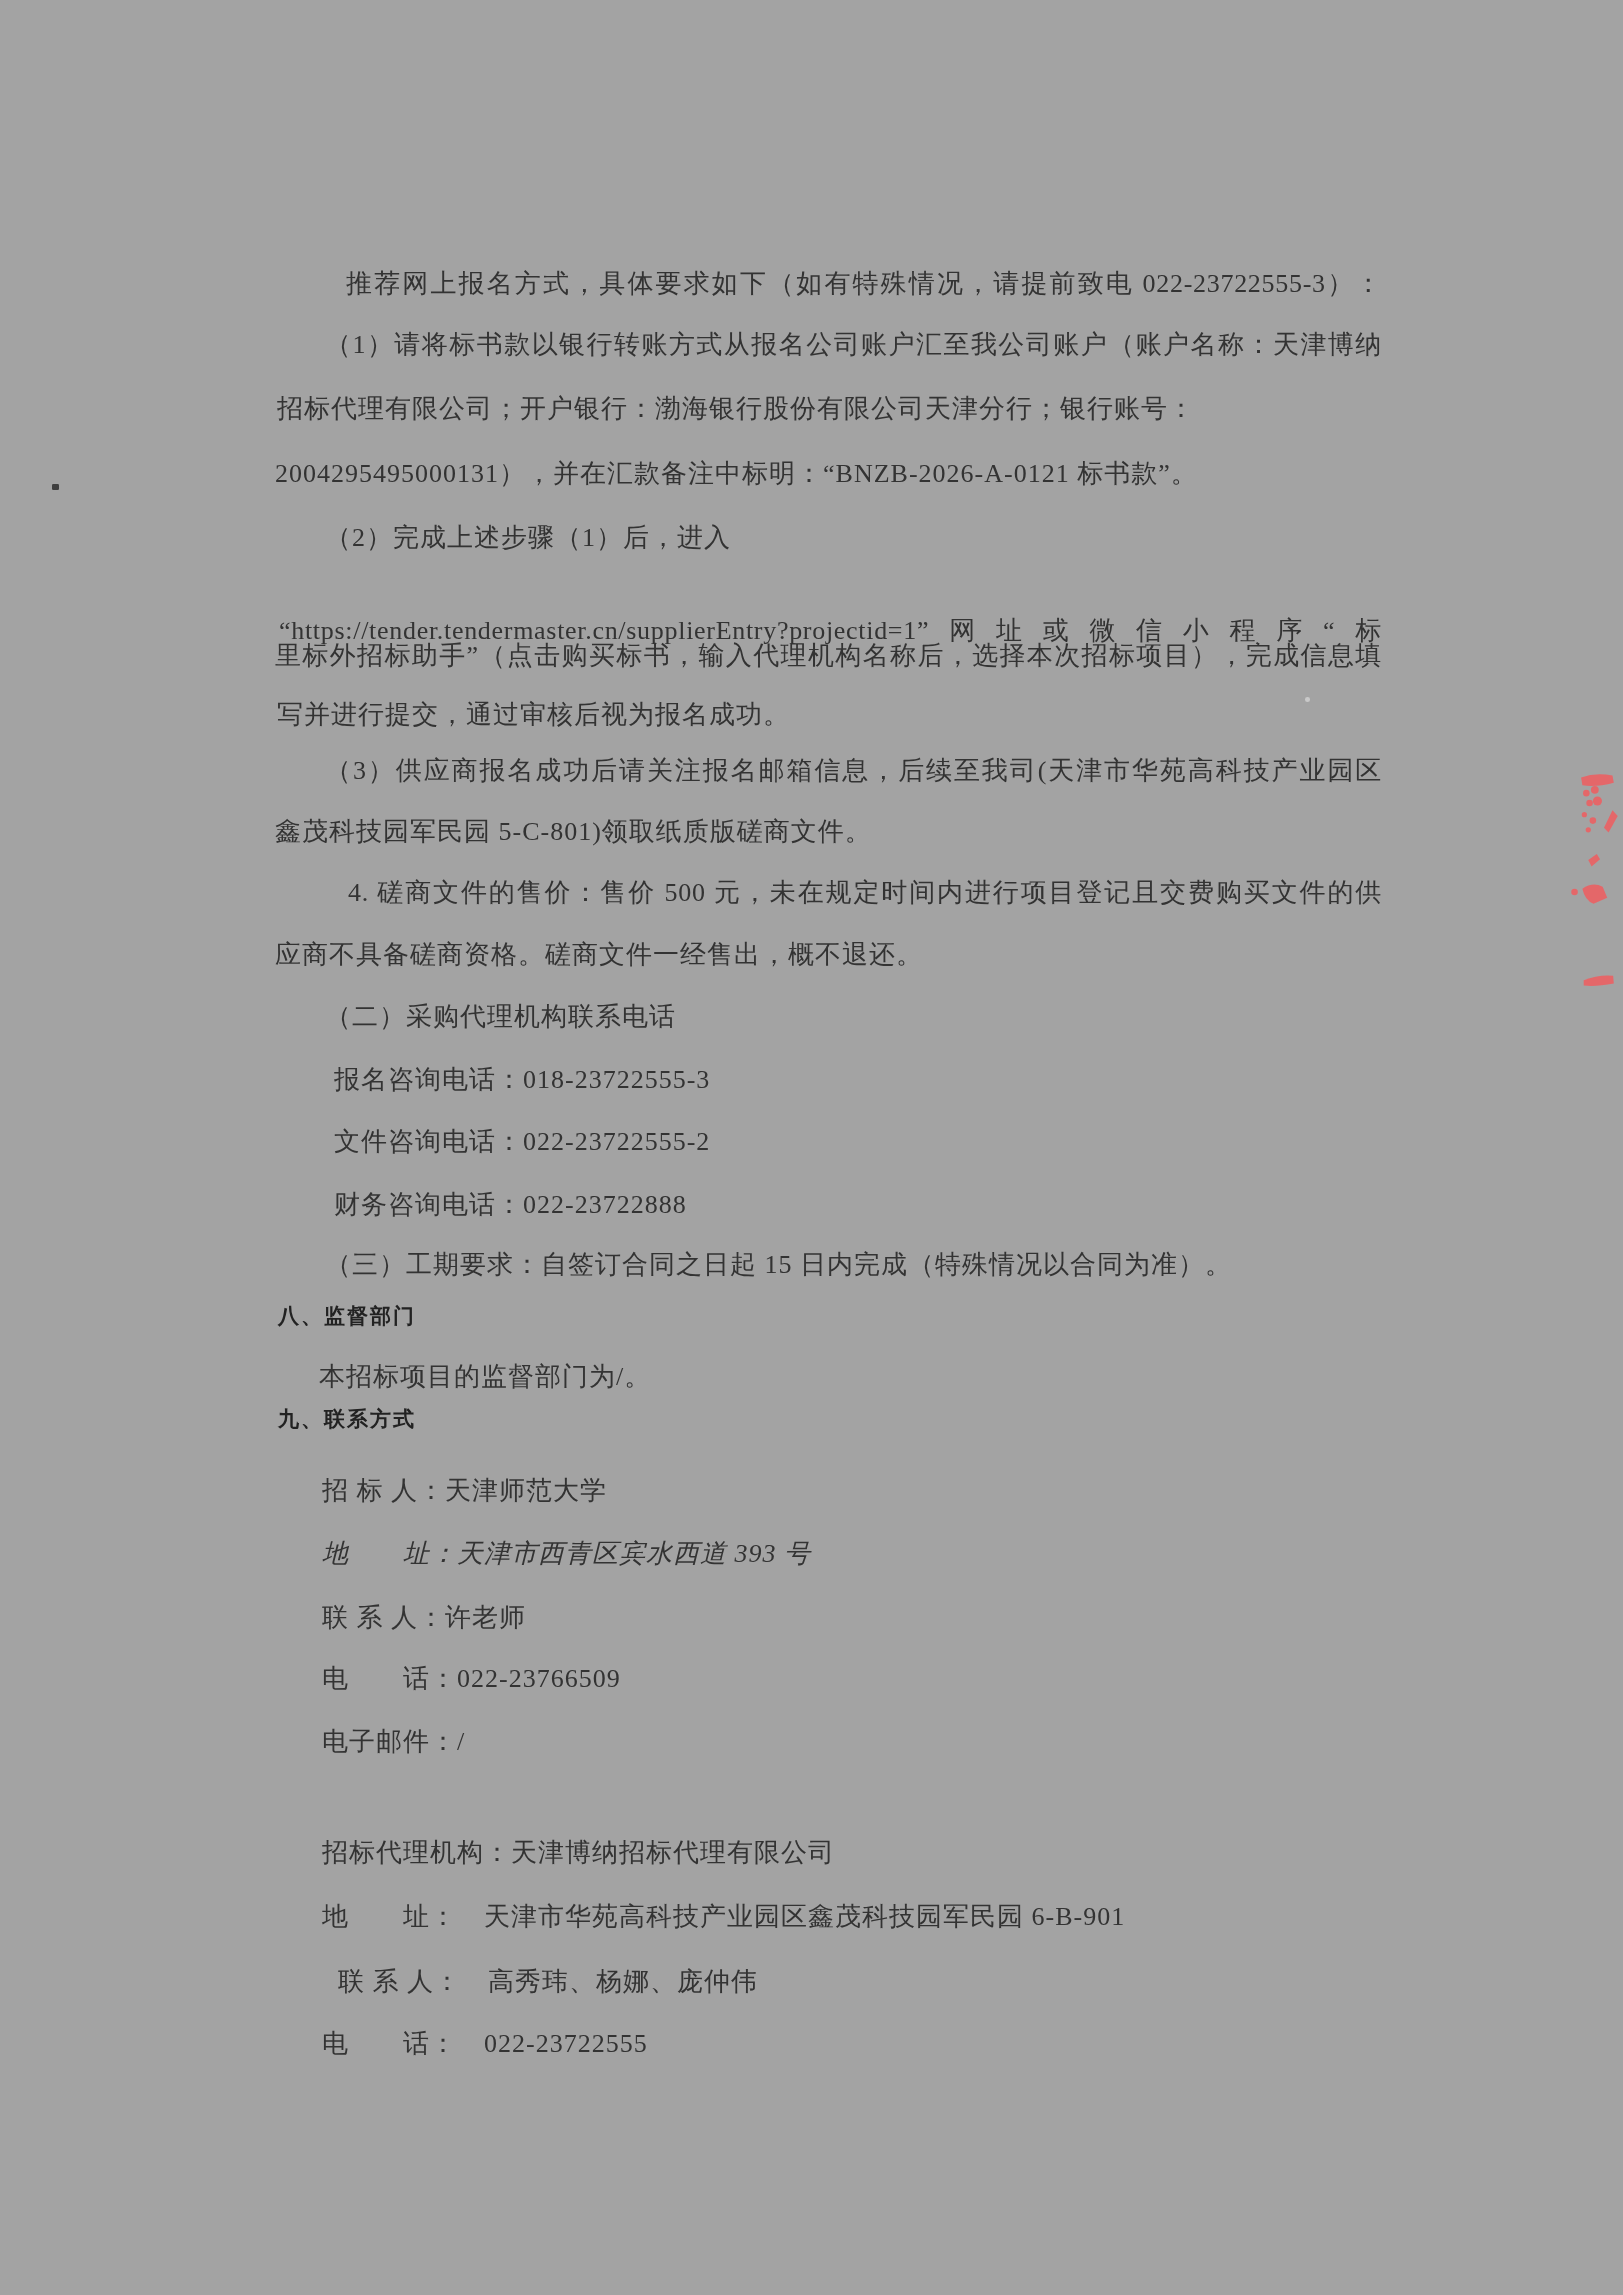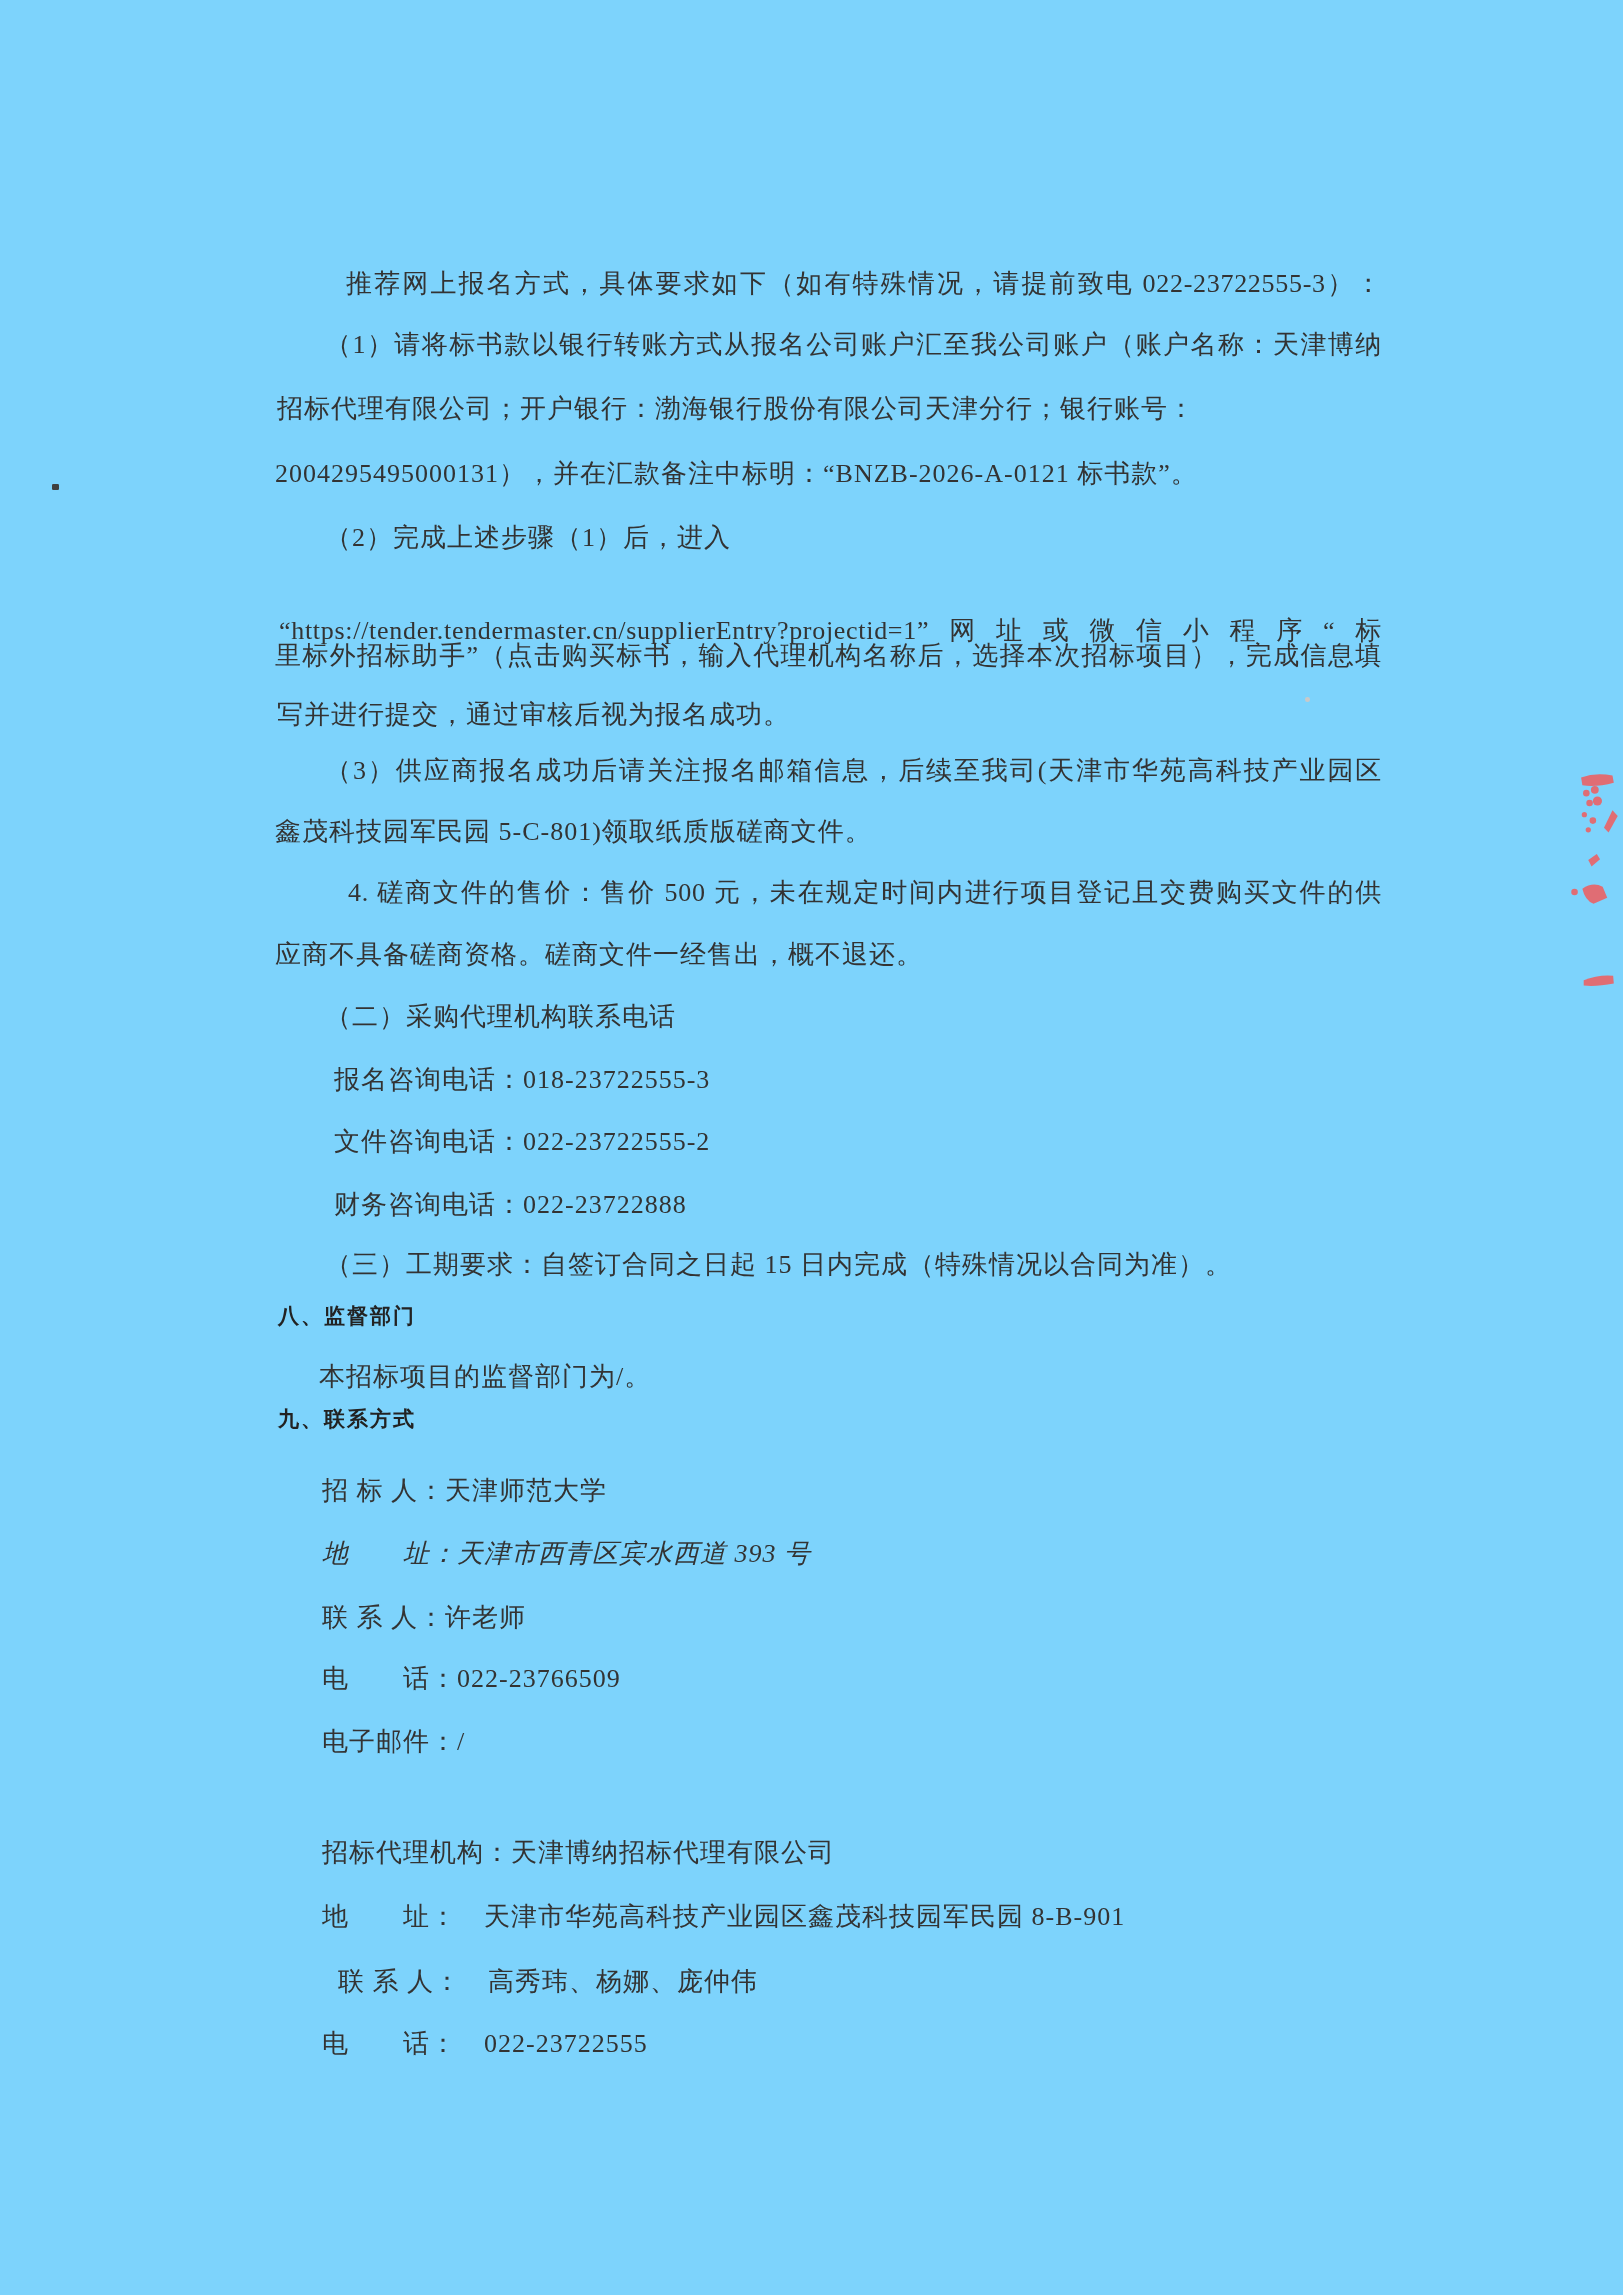--- a/index.html
+++ b/index.html
@@ -1,19 +1,19 @@
 <!DOCTYPE html>
 <html style="--stamp-red: #ee5f62;font-size:10.5px"><head>
 <meta charset="utf-8">
 <style>
   html,body{margin:0;padding:0;background:#ffffff;}
   .page{
     position:relative;
     width:1623px;height:2295px;
-    background:#7dd3fc;
+    background:#a3a3a3;
     overflow:hidden;
     font-family:"Liberation Serif","DejaVu Serif",serif;
   }
   .line{
     position:absolute;
     white-space:pre;
     font-size:26px;
     line-height:1.2;
     letter-spacing:1px;
     color:#333333;
@@ -61,21 +61,21 @@
       <div class="line" style="left: 325px; top: 1249px;">（三）工期要求：自签订合同之日起 15 日内完成（特殊情况以合同为准）。</div>
       <div class="line heading" style="left: 278px; top: 1303px;">八、监督部门</div>
       <div class="line" style="left: 319px; top: 1361px;">本招标项目的监督部门为/。</div>
       <div class="line heading" style="left: 278px; top: 1406px;">九、联系方式</div>
       <div class="line" style="left: 322px; top: 1475px;">招 标 人：天津师范大学</div>
       <div class="line" style="left: 322px; top: 1538px; font-style: italic;">地　　址：天津市西青区宾水西道 393 号</div>
       <div class="line" style="left: 322px; top: 1602px;">联 系 人：许老师</div>
       <div class="line" style="left: 322px; top: 1663px;">电　　话：022-23766509</div>
       <div class="line" style="left: 322px; top: 1726px;">电子邮件：/</div>
       <div class="line" style="left: 322px; top: 1837px;">招标代理机构：天津博纳招标代理有限公司</div>
-      <div class="line" style="left: 322px; top: 1901px;">地　　址：　天津市华苑高科技产业园区鑫茂科技园军民园 8-B-901</div>
+      <div class="line" style="left: 322px; top: 1901px;">地　　址：　天津市华苑高科技产业园区鑫茂科技园军民园 6-B-901</div>
       <div class="line" style="left: 322px; top: 1966px; margin-left: 16px;">联 系 人：　高秀玮、杨娜、庞仲伟</div>
       <div class="line" style="left: 322px; top: 2028px;">电　　话：　022-23722555</div>
     </div>
 
   <svg class="stamp-layer" width="1623" height="2295" viewBox="0 0 2480 3507">
     <g fill="var(--stamp-red,#ee5f62)" opacity="0.88">
 
       <path d="M2416,1188 q22,-8 48,-3 l2,11 q-26,7 -48,4 z"></path>
 
       <circle cx="2424" cy="1212" r="5"></circle>

